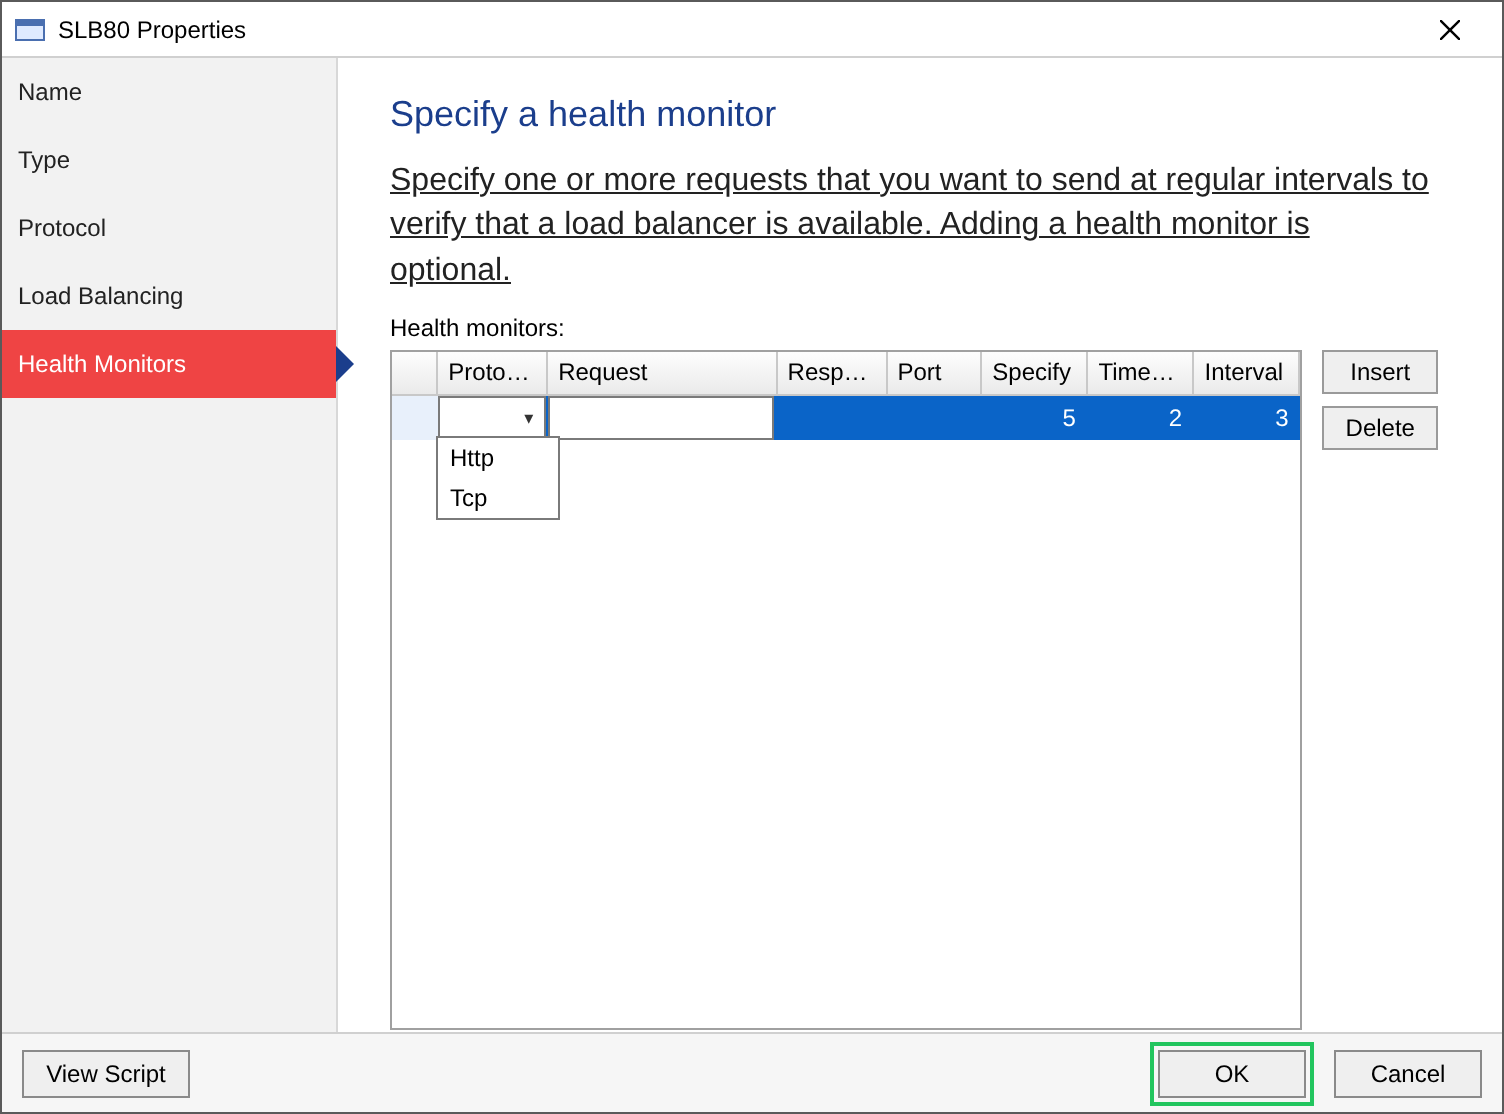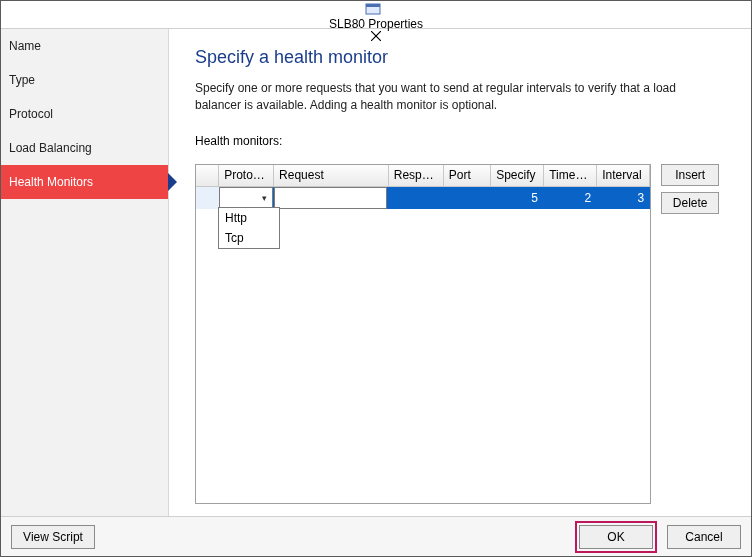--- a/index.html
+++ b/index.html
@@ -19,21 +19,20 @@
     background: #fff;
     position: relative;
   }
   .titlebar {
     height: 28px;
     display: flex;
     align-items: center;
     padding: 0 6px 0 6px;
     border-bottom: 1px solid #d0d0d0;
     background: #fff;
-    flex-direction: column;
   }
   .title-icon {
     width: 16px;
     height: 16px;
     margin-right: 6px;
     display: inline-flex;
     align-items: center;
     justify-content: center;
   }
   .title-text { flex: 1; font-size: 12px; }
@@ -88,26 +87,27 @@
     flex-direction: column;
     padding: 14px 32px 8px 26px;
     min-width: 0;
   }
   .page-title {
     color: #1b3e8c;
     font-size: 18px;
     margin: 4px 0 12px 0;
   }
   .desc {
-    font-size: 12px;
+    font-size: 16px;
     color: #222;
     line-height: 1.4;
-    margin-bottom: 20px;
-  }
-  .label { font-size: 12px; margin-bottom: 16px; }
+    margin-bottom: 10px;
+    text-decoration: underline;
+  }
+  .label { font-size: 12px; margin-bottom: 4px; }
   .table-area {
     display: flex;
     gap: 10px;
     flex: 1;
     min-height: 0;
   }
   .grid-wrap {
     border: 1px solid #a0a0a0;
     width: 490px;
     height: 340px;
@@ -233,21 +233,21 @@
     height: 24px;
     border: 1px solid #8a8a8a;
     background: #efefef;
     font-size: 12px;
     display:flex;
     align-items:center;
     justify-content:center;
     cursor:pointer;
   }
   .ok-highlight {
-    border: 2px solid #be185d;
+    border: 2px solid #22c55e;
     padding: 2px;
     display: inline-flex;
   }
 </style>
 </head>
 <body>
 
 <div class="window">
 
   <div class="titlebar">

